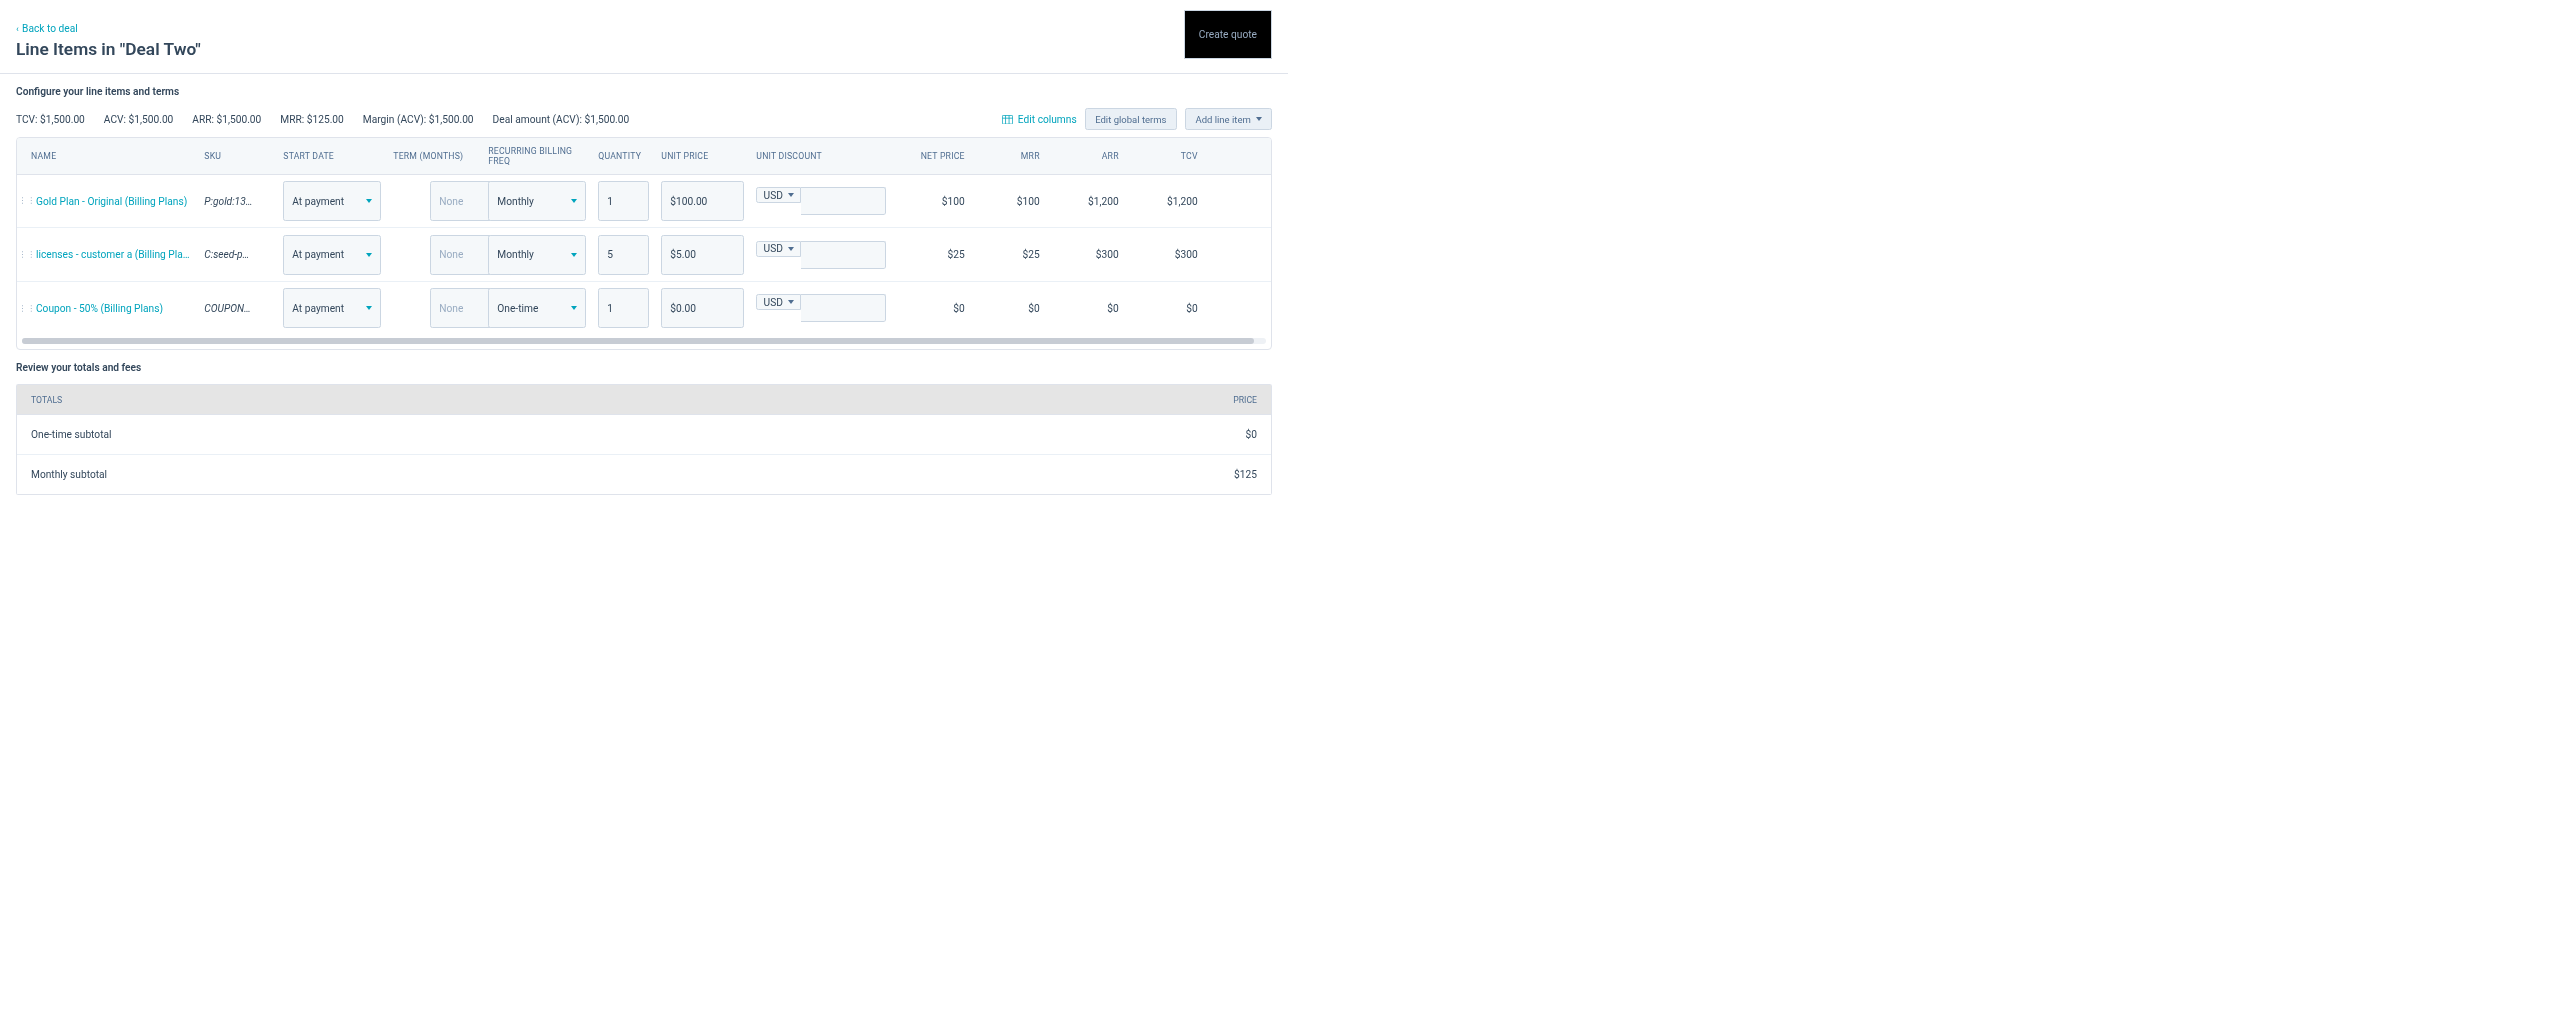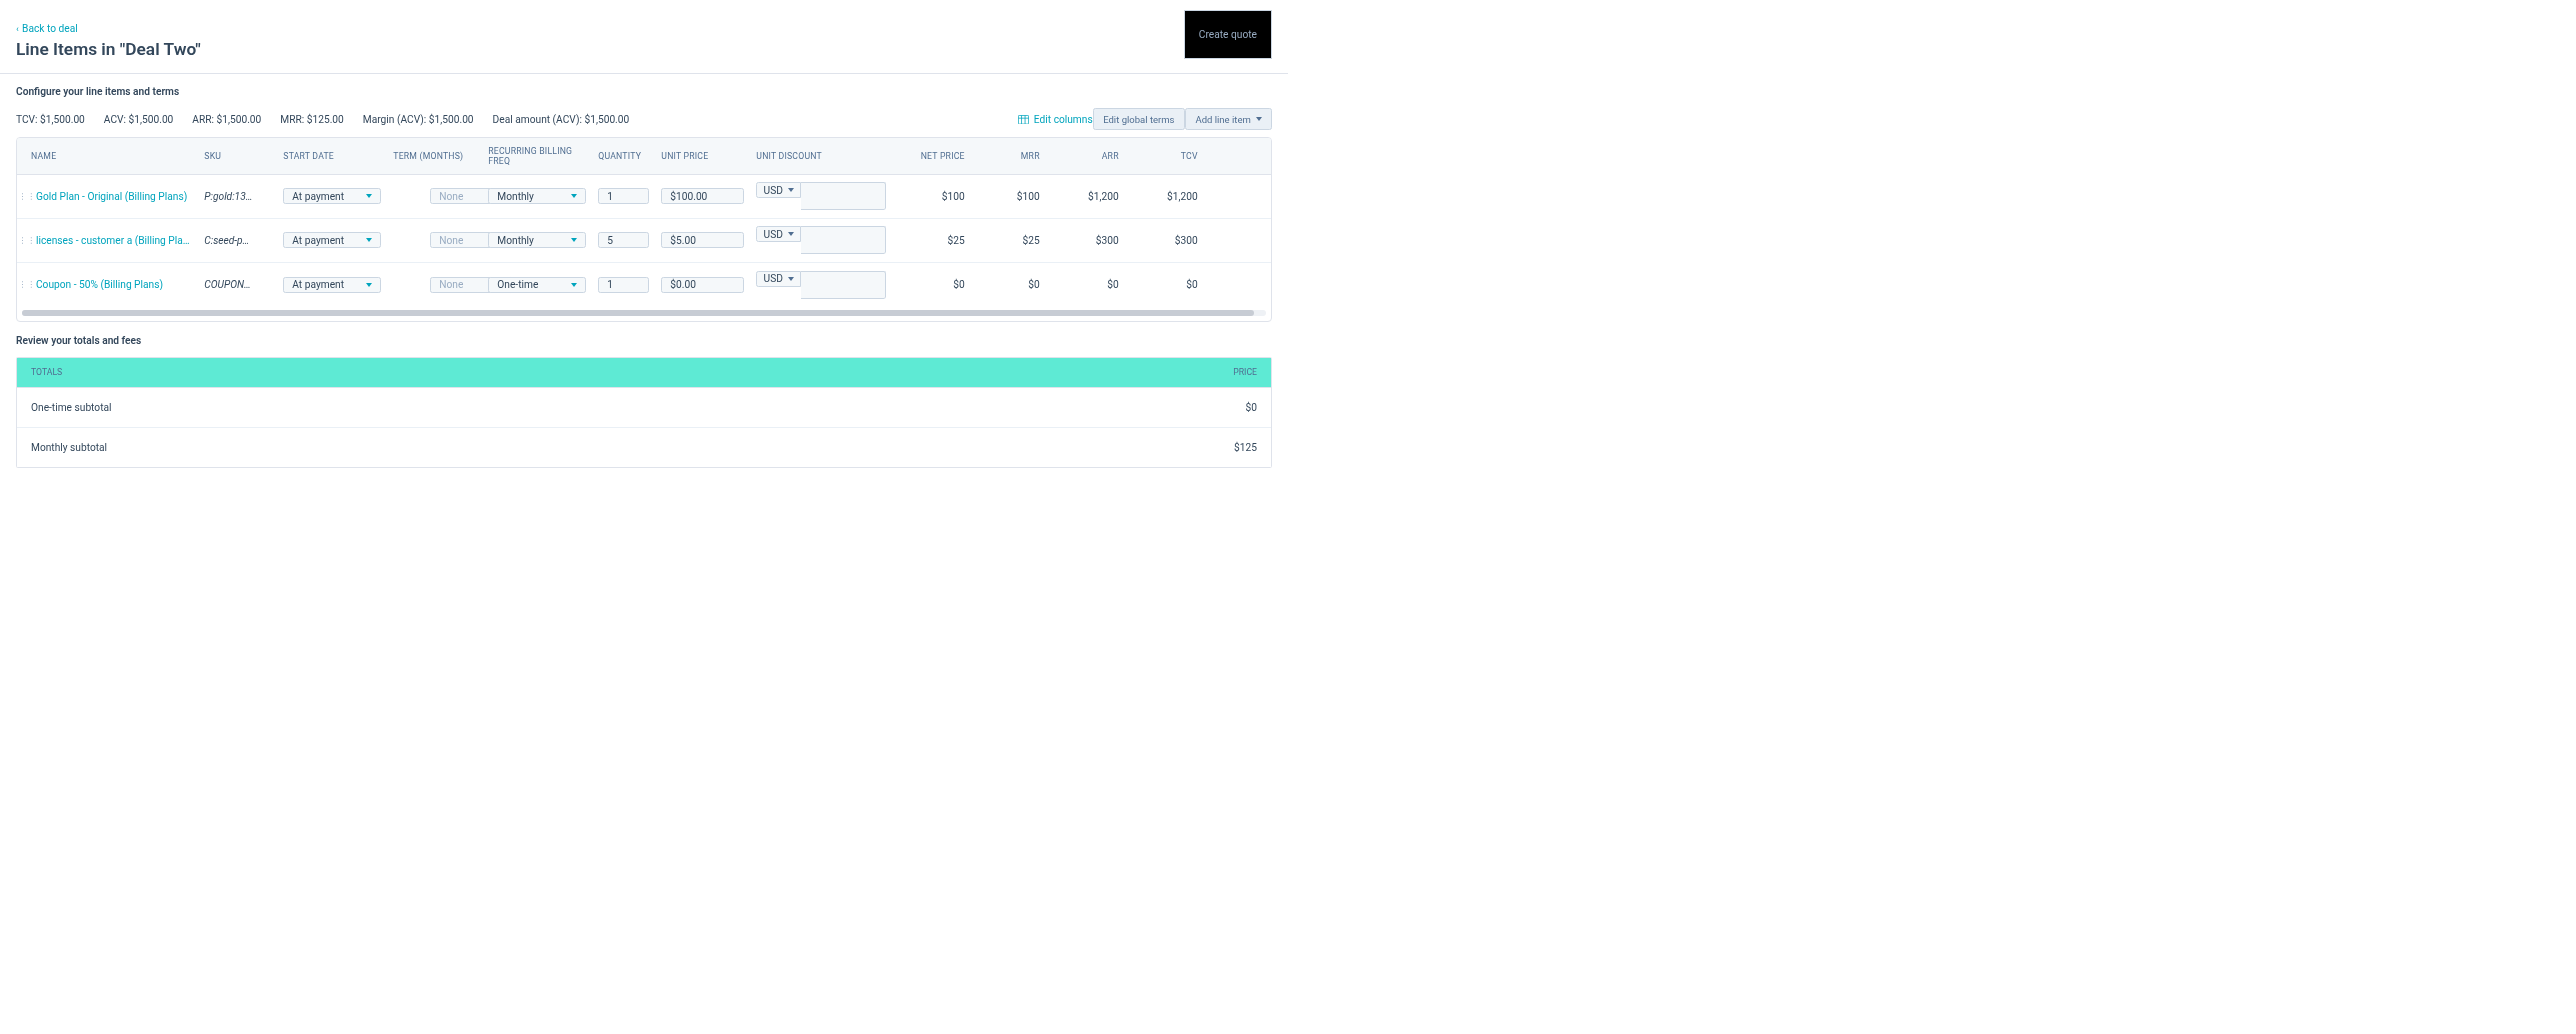--- a/index.html
+++ b/index.html
@@ -68,21 +68,21 @@
   }
   .metrics {
     display: flex;
     gap: 19px;
     font-size: 10.2px;
     color: #33475b;
   }
   .actions-right {
     display: flex;
     align-items: center;
-    gap: 0;
+    gap: 8px;
   }
   .edit-columns {
     color: #00a4bd;
     font-size: 10.2px;
     display: inline-flex;
     align-items: center;
     gap: 4.7px;
     text-decoration: none;
     cursor: pointer;
   }
@@ -151,21 +151,21 @@
     line-height: 3.2px;
   }
   .drag-handle span { letter-spacing: 0.8px; }
   .item-name { color: #00a4bd; cursor: pointer; overflow: hidden; text-overflow: ellipsis; white-space: nowrap; }
   .sku-text { color: #33475b; overflow: hidden; text-overflow: ellipsis; white-space: nowrap; font-style: italic; }
 
   .select-box, .input-box {
     border: 0.8px solid #cbd6e2;
     background: #f5f8fa;
     border-radius: 2.4px;
-    height: 16px;
+    height: 40px;
     display: flex;
     align-items: center;
     padding: 0 8px;
     font-size: 10.2px;
     color: #33475b;
     width: 100%;
     position: relative;
   }
   .select-box { justify-content: space-between; cursor: pointer; }
   .select-box .caret-down { border-top-color: #00a4bd; }
@@ -217,21 +217,21 @@
 
   
   .totals-table {
     border: 0.8px solid #dfe3eb;
     border-radius: 1.6px;
   }
   .totals-head {
     display: flex;
     justify-content: space-between;
     padding: 9.5px 14px;
-    background: #5eead4;
+    background: #e5e5e5;
     font-size: 8.7px;
     color: #506e91;
     text-transform: uppercase;
     border-bottom: 0.8px solid #dfe3eb;
   }
   .totals-row {
     display: flex;
     justify-content: space-between;
     padding: 14px 14px;
     font-size: 10.2px;

